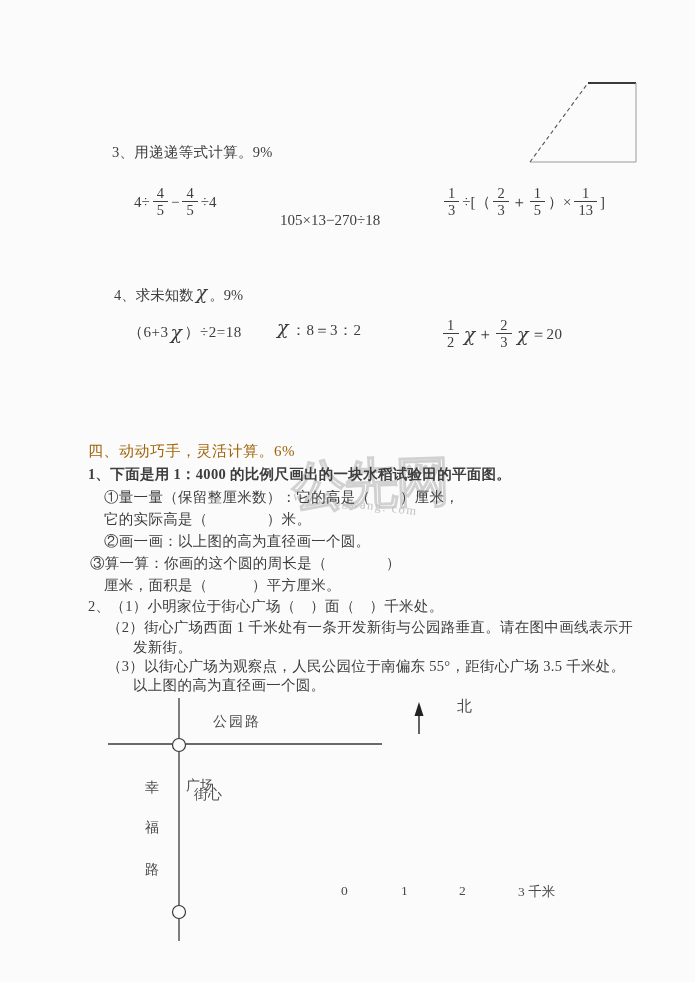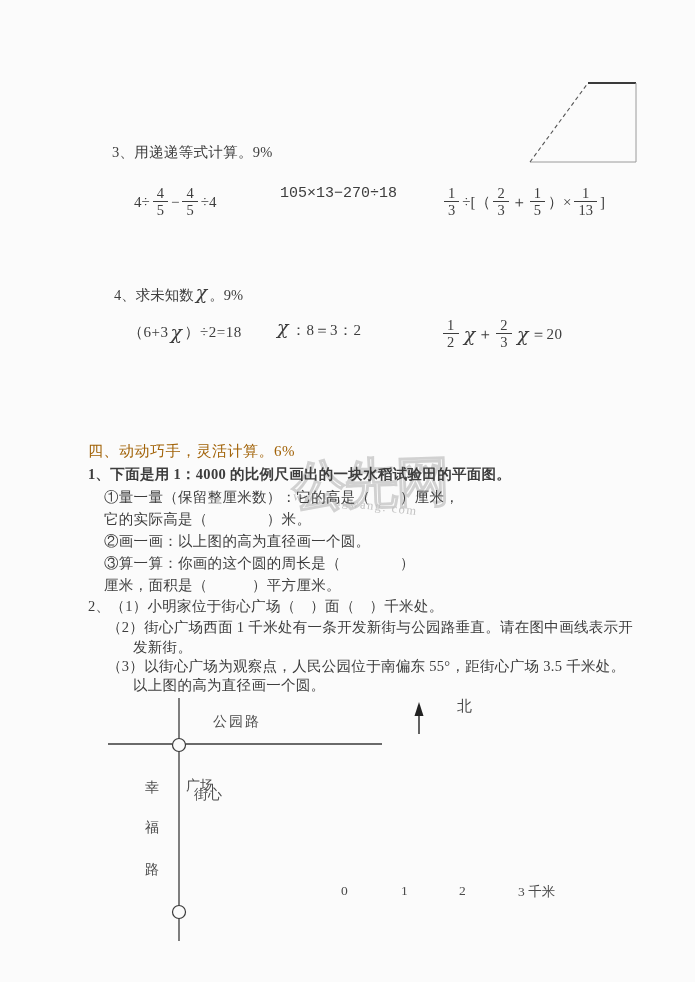--- a/index.html
+++ b/index.html
@@ -56,21 +56,21 @@
       <span class="fd">5</span>
     </span>
   <span>−</span>
   <span class="frac">
       <span class="fn">4</span>
       <span class="fd">5</span>
     </span>
   <span>÷4</span>
 </div>
 
-<div class="expr" style="left:280px;top:172px;height:42px;font-family:Liberation Mono, monospace;">
+<div class="expr" style="left:280px;top:199px;height:42px;">
   <span>105×13−270÷18</span>
 </div>
 
 <div class="expr" style="left:441px;top:181px;height:42px;">
   <span class="frac">
       <span class="fn">1</span>
       <span class="fd">3</span>
     </span>
   <span>÷[（</span>
   <span class="frac">
@@ -120,21 +120,21 @@
     </span>
   <span class="chi">χ</span>
   <span>＝20</span>
 </div>
 
 <div class="abs tline hdr" style="left:88px;top:443px;">四、动动巧手，灵活计算。6%</div>
 <div class="abs tline" style="left:88px;top:466px;font-weight:bold;">1、下面是用 1：4000 的比例尺画出的一块水稻试验田的平面图。</div>
 <div class="abs tline" style="left:104px;top:489px;">①量一量（保留整厘米数）：它的高是（　　）厘米，</div>
 <div class="abs tline" style="left:104px;top:511px;">它的实际高是（　　　　）米。</div>
 <div class="abs tline" style="left:104px;top:533px;">②画一画：以上图的高为直径画一个圆。</div>
-<div class="abs tline" style="left:104px;top:555px;font-family:Liberation Serif, serif;">③算一算：你画的这个圆的周长是（　　　　）</div>
+<div class="abs tline" style="left:90px;top:555px;font-family:Liberation Serif, serif;">③算一算：你画的这个圆的周长是（　　　　）</div>
 <div class="abs tline" style="left:104px;top:577px;">厘米，面积是（　　　）平方厘米。</div>
 <div class="abs tline" style="left:88px;top:598px;">2、（1）小明家位于街心广场（　）面（　）千米处。</div>
 <div class="abs tline" style="left:107px;top:619px;text-align:center;">（2）街心广场西面 1 千米处有一条开发新街与公园路垂直。请在图中画线表示开</div>
 <div class="abs tline" style="left:133px;top:639px;">发新街。</div>
 <div class="abs tline" style="left:107px;top:658px;">（3）以街心广场为观察点，人民公园位于南偏东 55°，距街心广场 3.5 千米处。</div>
 <div class="abs tline" style="left:133px;top:677px;">以上图的高为直径画一个圆。</div>
 
 <svg class="abs" style="left:80px;top:690px;" width="520" height="262" viewBox="0 0 520 262">
 
   <line x1="99" y1="8" x2="99" y2="251" stroke="#3a3a3a" stroke-width="1.3"></line>

